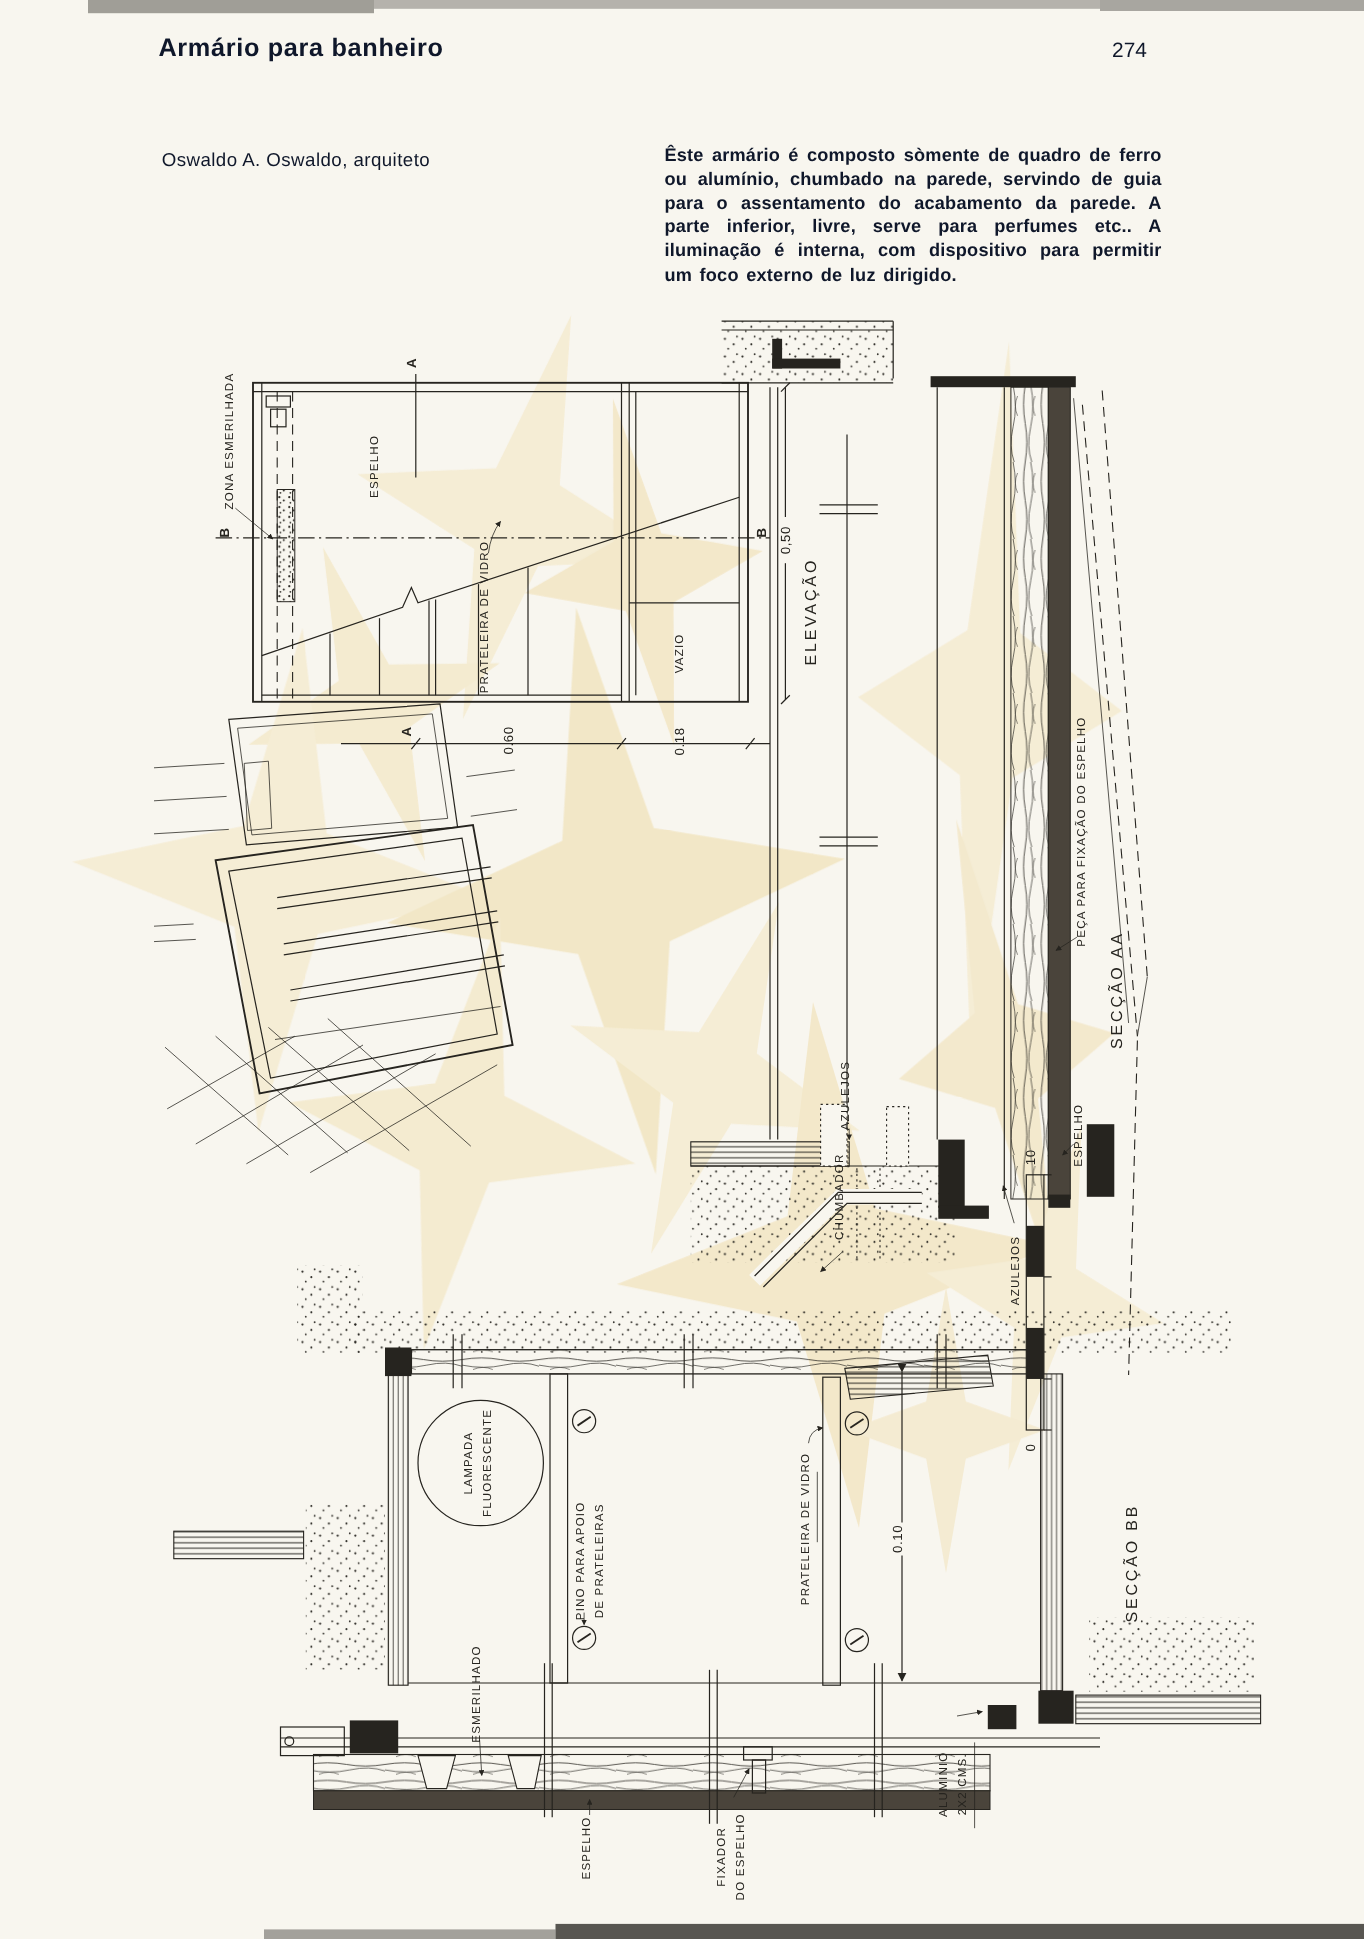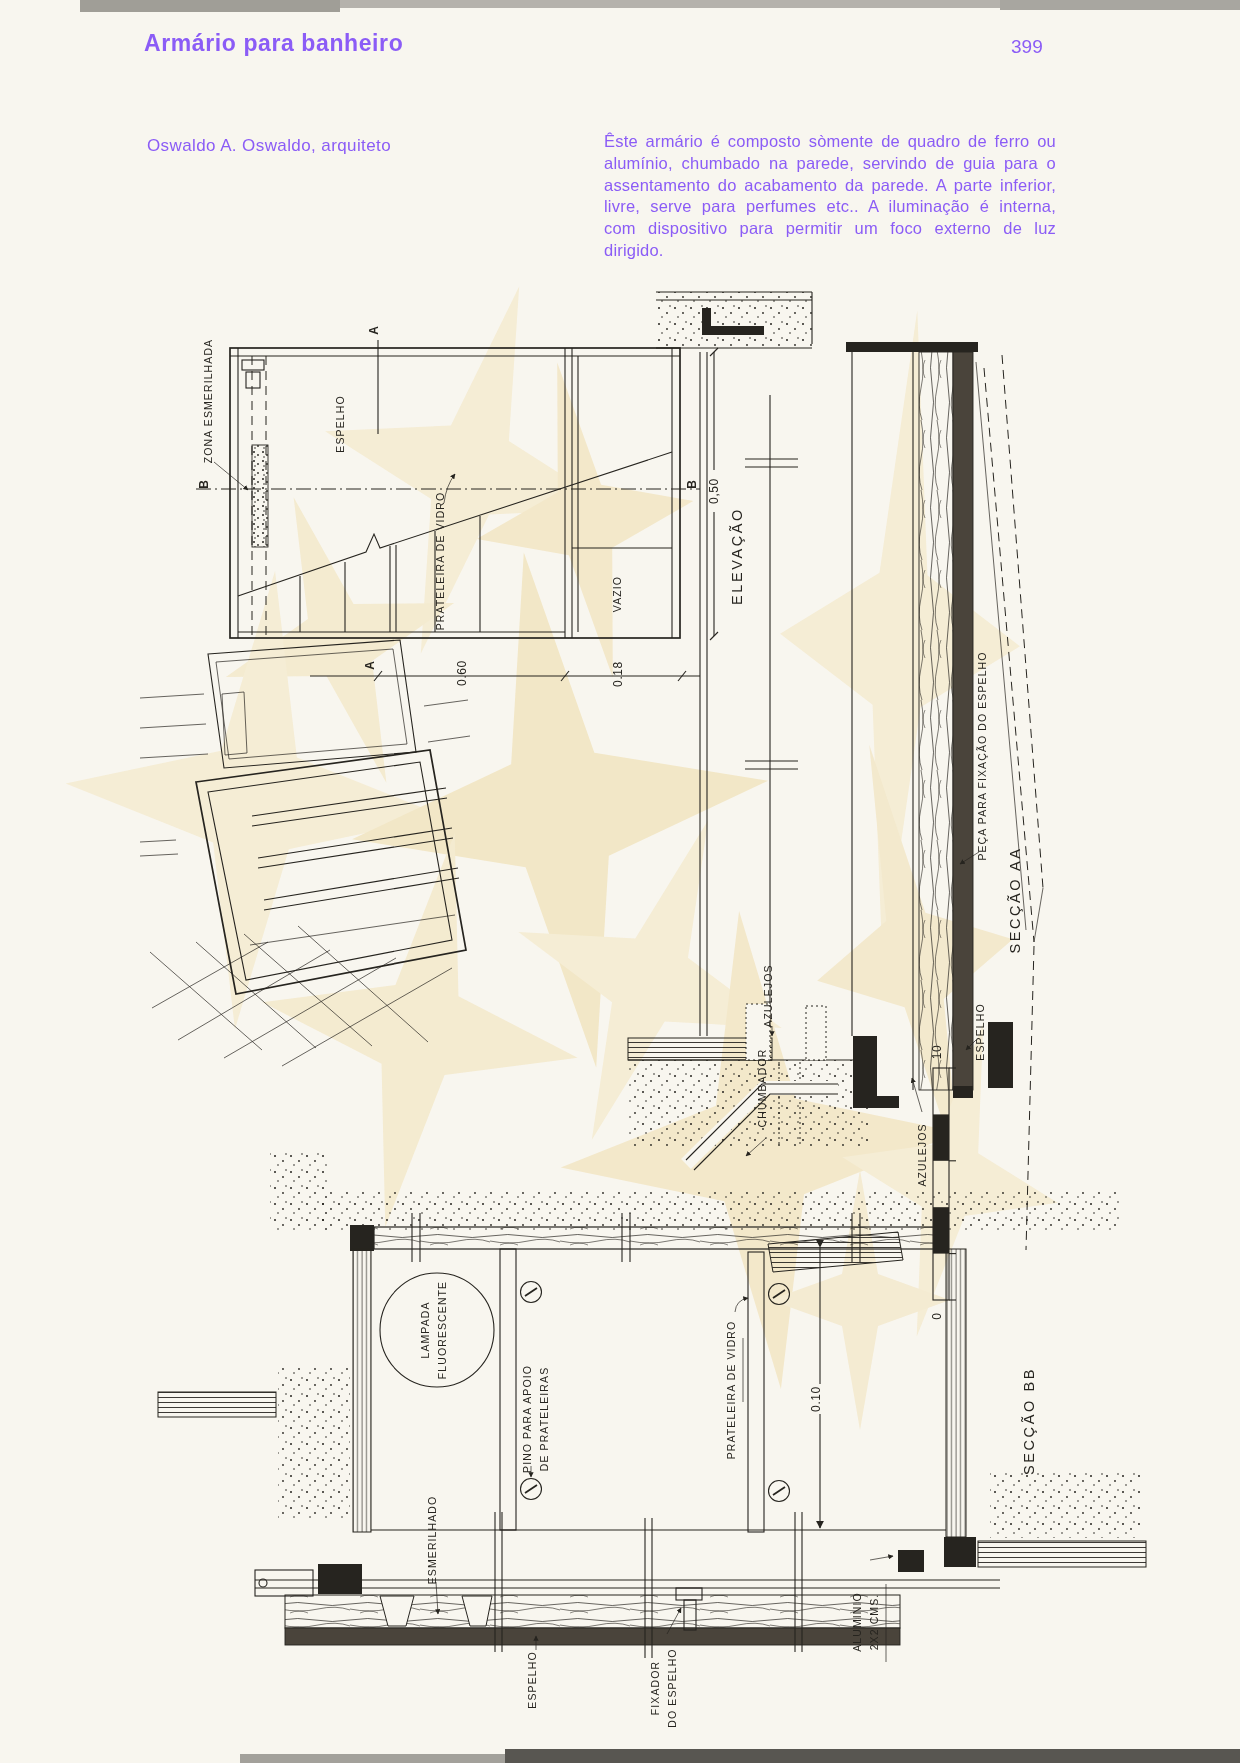--- a/index.html
+++ b/index.html
@@ -1,23 +1,23 @@
 <!DOCTYPE html>
 <html><head>
 <meta charset="utf-8">
 <style>
   html,body{margin:0;padding:0;}
   body{width:1240px;height:1763px;background:#e9e7e0;font-family:"Liberation Sans",sans-serif;}
   .page{position:relative;width:1240px;height:1763px;background:#f8f6ef;overflow:hidden;}
   .art{position:absolute;left:0;top:0;z-index:1;}
-  .txt{position:absolute;z-index:3;color:#8b5cf6;}
+  .txt{position:absolute;z-index:3;color:#0f172a;}
   .title{left:144px;top:30px;font-size:23px;font-weight:bold;letter-spacing:.6px;}
   .pageno{left:1011px;top:36px;font-size:19px;}
   .author{left:147px;top:136px;font-size:17px;letter-spacing:.4px;}
-  .intro{left:604px;top:131px;width:452px;font-size:16.5px;line-height:21.8px;text-align:justify;letter-spacing:.2px;word-spacing:2px;}
+  .intro{left:604px;top:131px;width:452px;font-size:16.5px;line-height:21.8px;text-align:justify;letter-spacing:.2px;word-spacing:2px;font-weight:bold;}
   
   .s{stroke:#26241f;fill:none;stroke-width:1.1;}
   .s2{stroke:#26241f;fill:none;stroke-width:1.7;}
   .sthin{stroke:#26241f;fill:none;stroke-width:.7;}
   .dash{stroke:#26241f;fill:none;stroke-width:1;stroke-dasharray:9 6;}
   .dashdot{stroke:#26241f;fill:none;stroke-width:1;stroke-dasharray:15 4 2 4;}
   .dot23{stroke:#26241f;fill:none;stroke-width:1;stroke-dasharray:2 3;}
   .ink{fill:#26241f;stroke:none;}
   .paperfill{fill:#f8f6ef;stroke:#26241f;stroke-width:1;}
   .dark{fill:#4a443b;stroke:#26241f;stroke-width:.9;}
@@ -344,16 +344,16 @@
     <g>
       <rect x="80" y="0" width="260" height="12" fill="#474540" opacity=".5"></rect>
       <rect x="340" y="0" width="660" height="8" fill="#474540" opacity=".38"></rect>
       <rect x="1000" y="0" width="240" height="10" fill="#474540" opacity=".45"></rect>
       <rect x="505" y="1749" width="735" height="14" fill="#3c3a35" opacity=".85"></rect>
       <rect x="240" y="1754" width="265" height="9" fill="#3c3a35" opacity=".45"></rect>
     </g>
   </svg>
 
   <div class="txt title">Armário para banheiro</div>
-  <div class="txt pageno">399</div>
+  <div class="txt pageno">274</div>
   <div class="txt author">Oswaldo A. Oswaldo, arquiteto</div>
   <div class="txt intro">Êste armário é composto sòmente de quadro de ferro ou alumínio, chumbado na parede, servindo de guia para o assentamento do acabamento da parede.  A parte inferior, livre, serve para perfumes etc..  A iluminação é interna, com dispositivo para permitir um foco externo de luz dirigido.</div>
 </div>
 
 </body></html>

